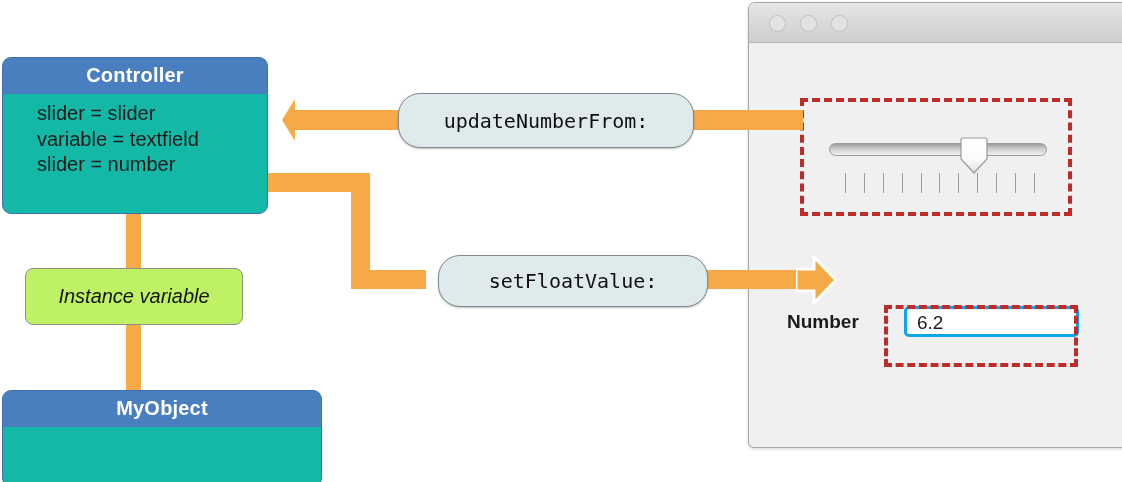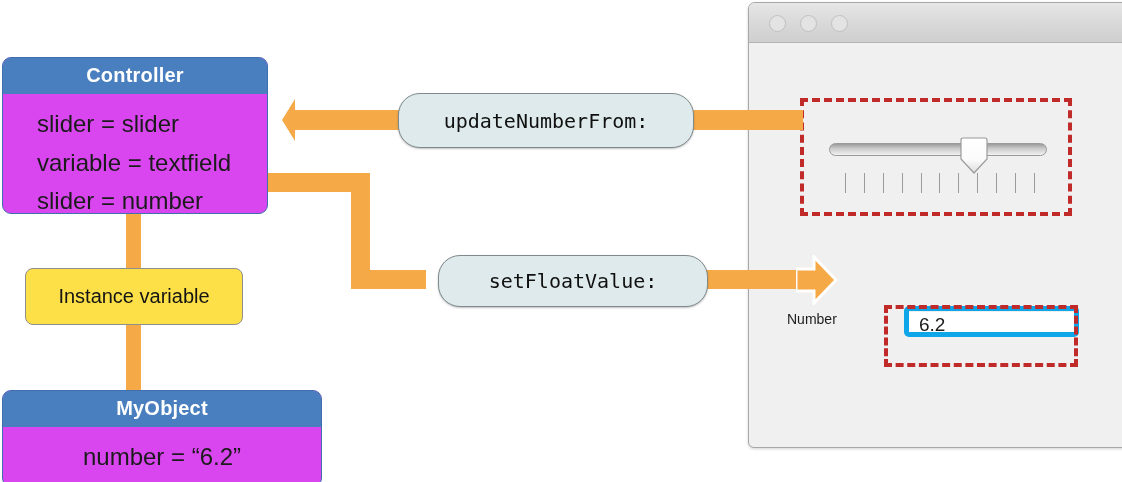--- a/index.html
+++ b/index.html
@@ -42,25 +42,25 @@
   }
   .slider-thumb {
     position:absolute; left:130px; top:0px; width:30px; height:38px;
   }
   .ticks { position:absolute; left:16px; top:36px; width:190px; height:20px; display:flex; justify-content:space-between; }
   .tick { width:1px; height:20px; background:#9b9b9b; }
 
   
   .field-label {
     position:absolute; left:38px; top:308px;
-    font-size:14px; color:#1c1c1c;
+    font-size:19px; color:#1c1c1c;font-weight:bold;
   }
   .text-field {
     position:absolute; left:155px; top:303px; width:175px; height:31px;
-    background:#fff; border:5px solid #0ea5e9; border-radius:5px;
+    background:#fff; border:3px solid #0ea5e9; border-radius:5px;
     font-size:19px; color:#1c1c1c;
     padding:3px 0 0 10px;
     box-shadow:inset 0 1px 1px rgba(0,0,0,.07);
   }
 
   
   .dashed {
     position:absolute;
     border:4px dashed #c02a28;
   }
@@ -87,48 +87,47 @@
 
   
   #seg-bot-right { left:676px; top:270px; width:128px; height:19px; }
   #arrow-bot-head {
     position:absolute; left:796px; top:255px; width:42px; height:50px;
   }
 
   
   .uml {
     position:absolute;
-    background:#d946ef;
+    background:#14b8a6;
     border:1.5px solid #3f6fae;
     border-radius:9px;
     overflow:hidden;
   }
   .uml-head {
     background:#4a7fbf; color:#ffffff;
     font-weight:bold; font-size:20px;
     text-align:center; padding:6px 0 7px;
     letter-spacing:.2px;
   }
   .uml-body { padding:7px 0 9px; }
   .uml-body .line {
-    font-size:24px; color:#1b1b1b; line-height:1.28;
+    font-size:20px; color:#1b1b1b; line-height:1.28;
     padding-left:34px;
-    margin-top:8px;
   }
   .uml-body.centered .line { padding-left:0; text-align:center; }
 
   #box-controller { left:2px; top:57px; width:266px; height:157px; }
   #box-myobject   { left:2px; top:390px; width:320px; height:97px; }
 
   
   #box-instance {
     position:absolute; left:25px; top:268px; width:218px; height:57px;
-    background:#fde047; border:1.5px solid #8e8e8e; border-radius:8px;
+    background:#bef264; border:1.5px solid #8e8e8e; border-radius:8px;
     display:flex; align-items:center; justify-content:center;
-    font-size:20px; color:#141414;
+    font-size:20px; color:#141414;font-style:italic;
   }
 
   
   .msg {
     position:absolute;
     background:#dfeaec;
     border:1.5px solid #7f8a8c;
     border-radius:22px;
     display:flex; align-items:center; justify-content:center;
     font-family:"DejaVu Sans Mono", monospace;
@@ -220,18 +219,15 @@
       <div class="line">slider = slider</div>
       <div class="line">variable = textfield</div>
       <div class="line">slider = number</div>
     </div>
   </div>
 
   <div id="box-instance">Instance variable</div>
 
   <div class="uml" id="box-myobject">
     <div class="uml-head">MyObject</div>
-    <div class="uml-body centered">
-      <div class="line">number = “6.2”</div>
-    </div>
   </div>
 
 </div>
 
 </body></html>

